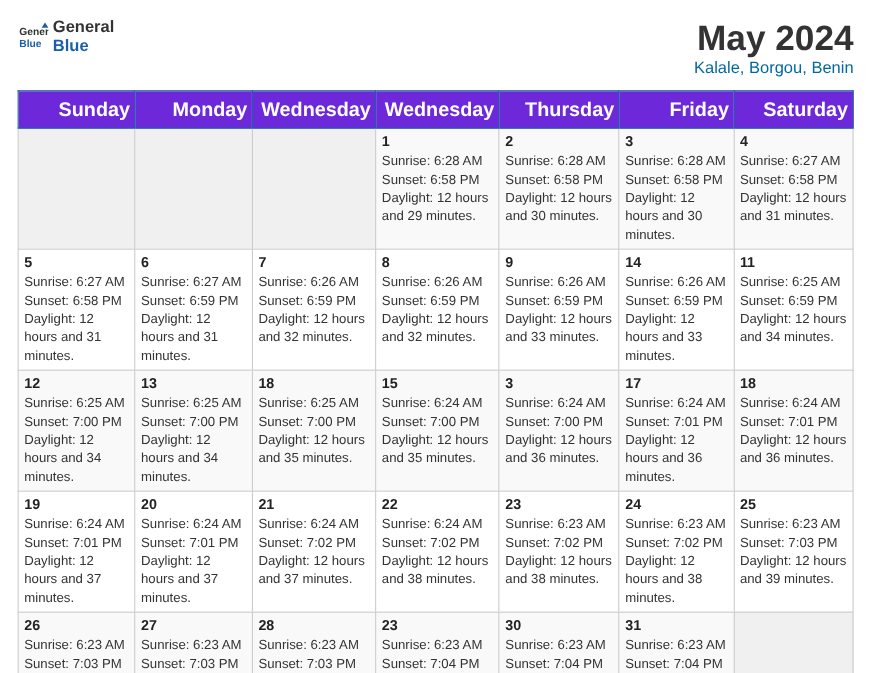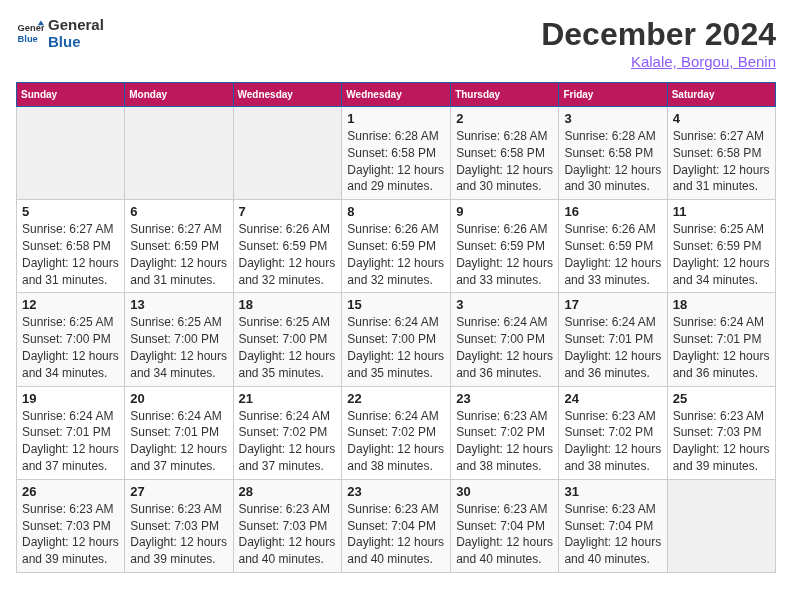--- a/index.html
+++ b/index.html
@@ -28,34 +28,33 @@
     .title-area {
       text-align: right;
     }
     .calendar-title {
       font-size: 32px;
       font-weight: bold;
       color: #333;
     }
     .calendar-subtitle {
       font-size: 15px;
-      color: #8b5cf6;
-      text-decoration: underline;
+      color: #0369a1;
     }
     table {
       width: 100%;
       border-collapse: collapse;
       font-size: 11px;
     }
     thead tr th {
-      background-color: #be185d;
+      background-color: #6d28d9;
       color: #fff;
       padding: 6px 4px;
-      text-align: left;
-      font-size: 10px;
+      text-align: right;
+      font-size: 18px;
       font-weight: bold;
       border: 1px solid #1a5fa8;
     }
     tbody tr td {
       border: 1px solid #ccc;
       vertical-align: top;
       padding: 4px 5px;
       min-height: 80px;
       height: 90px;
       width: 113px;
@@ -89,21 +88,21 @@
       <text x="2" y="16" font-size="12" font-weight="bold" fill="#333">General</text>
       <text x="2" y="30" font-size="12" font-weight="bold" fill="#1a5fa8">Blue</text>
       <polygon points="28,8 36,8 32,2" fill="#1a5fa8"></polygon>
     </svg>
     <div>
       <div style="font-size:15px;font-weight:bold;color:#333;">General</div>
       <div style="font-size:15px;font-weight:bold;color:#1a5fa8;">Blue</div>
     </div>
   </div>
   <div class="title-area">
-    <div class="calendar-title">December 2024</div>
+    <div class="calendar-title">May 2024</div>
     <div class="calendar-subtitle">Kalale, Borgou, Benin</div>
   </div>
 </div>
 
 <table>
   <thead>
     <tr>
     <th>Sunday</th>
         <th>Monday</th>
         <th>Wednesday</th>
@@ -177,21 +176,21 @@
 and 32 minutes.</div>
         </td>
         <td>
           <span class="day-number">9</span>
           <div class="day-info">Sunrise: 6:26 AM
 Sunset: 6:59 PM
 Daylight: 12 hours
 and 33 minutes.</div>
         </td>
         <td>
-          <span class="day-number">16</span>
+          <span class="day-number">14</span>
           <div class="day-info">Sunrise: 6:26 AM
 Sunset: 6:59 PM
 Daylight: 12 hours
 and 33 minutes.</div>
         </td>
         <td>
           <span class="day-number">11</span>
           <div class="day-info">Sunrise: 6:25 AM
 Sunset: 6:59 PM
 Daylight: 12 hours

